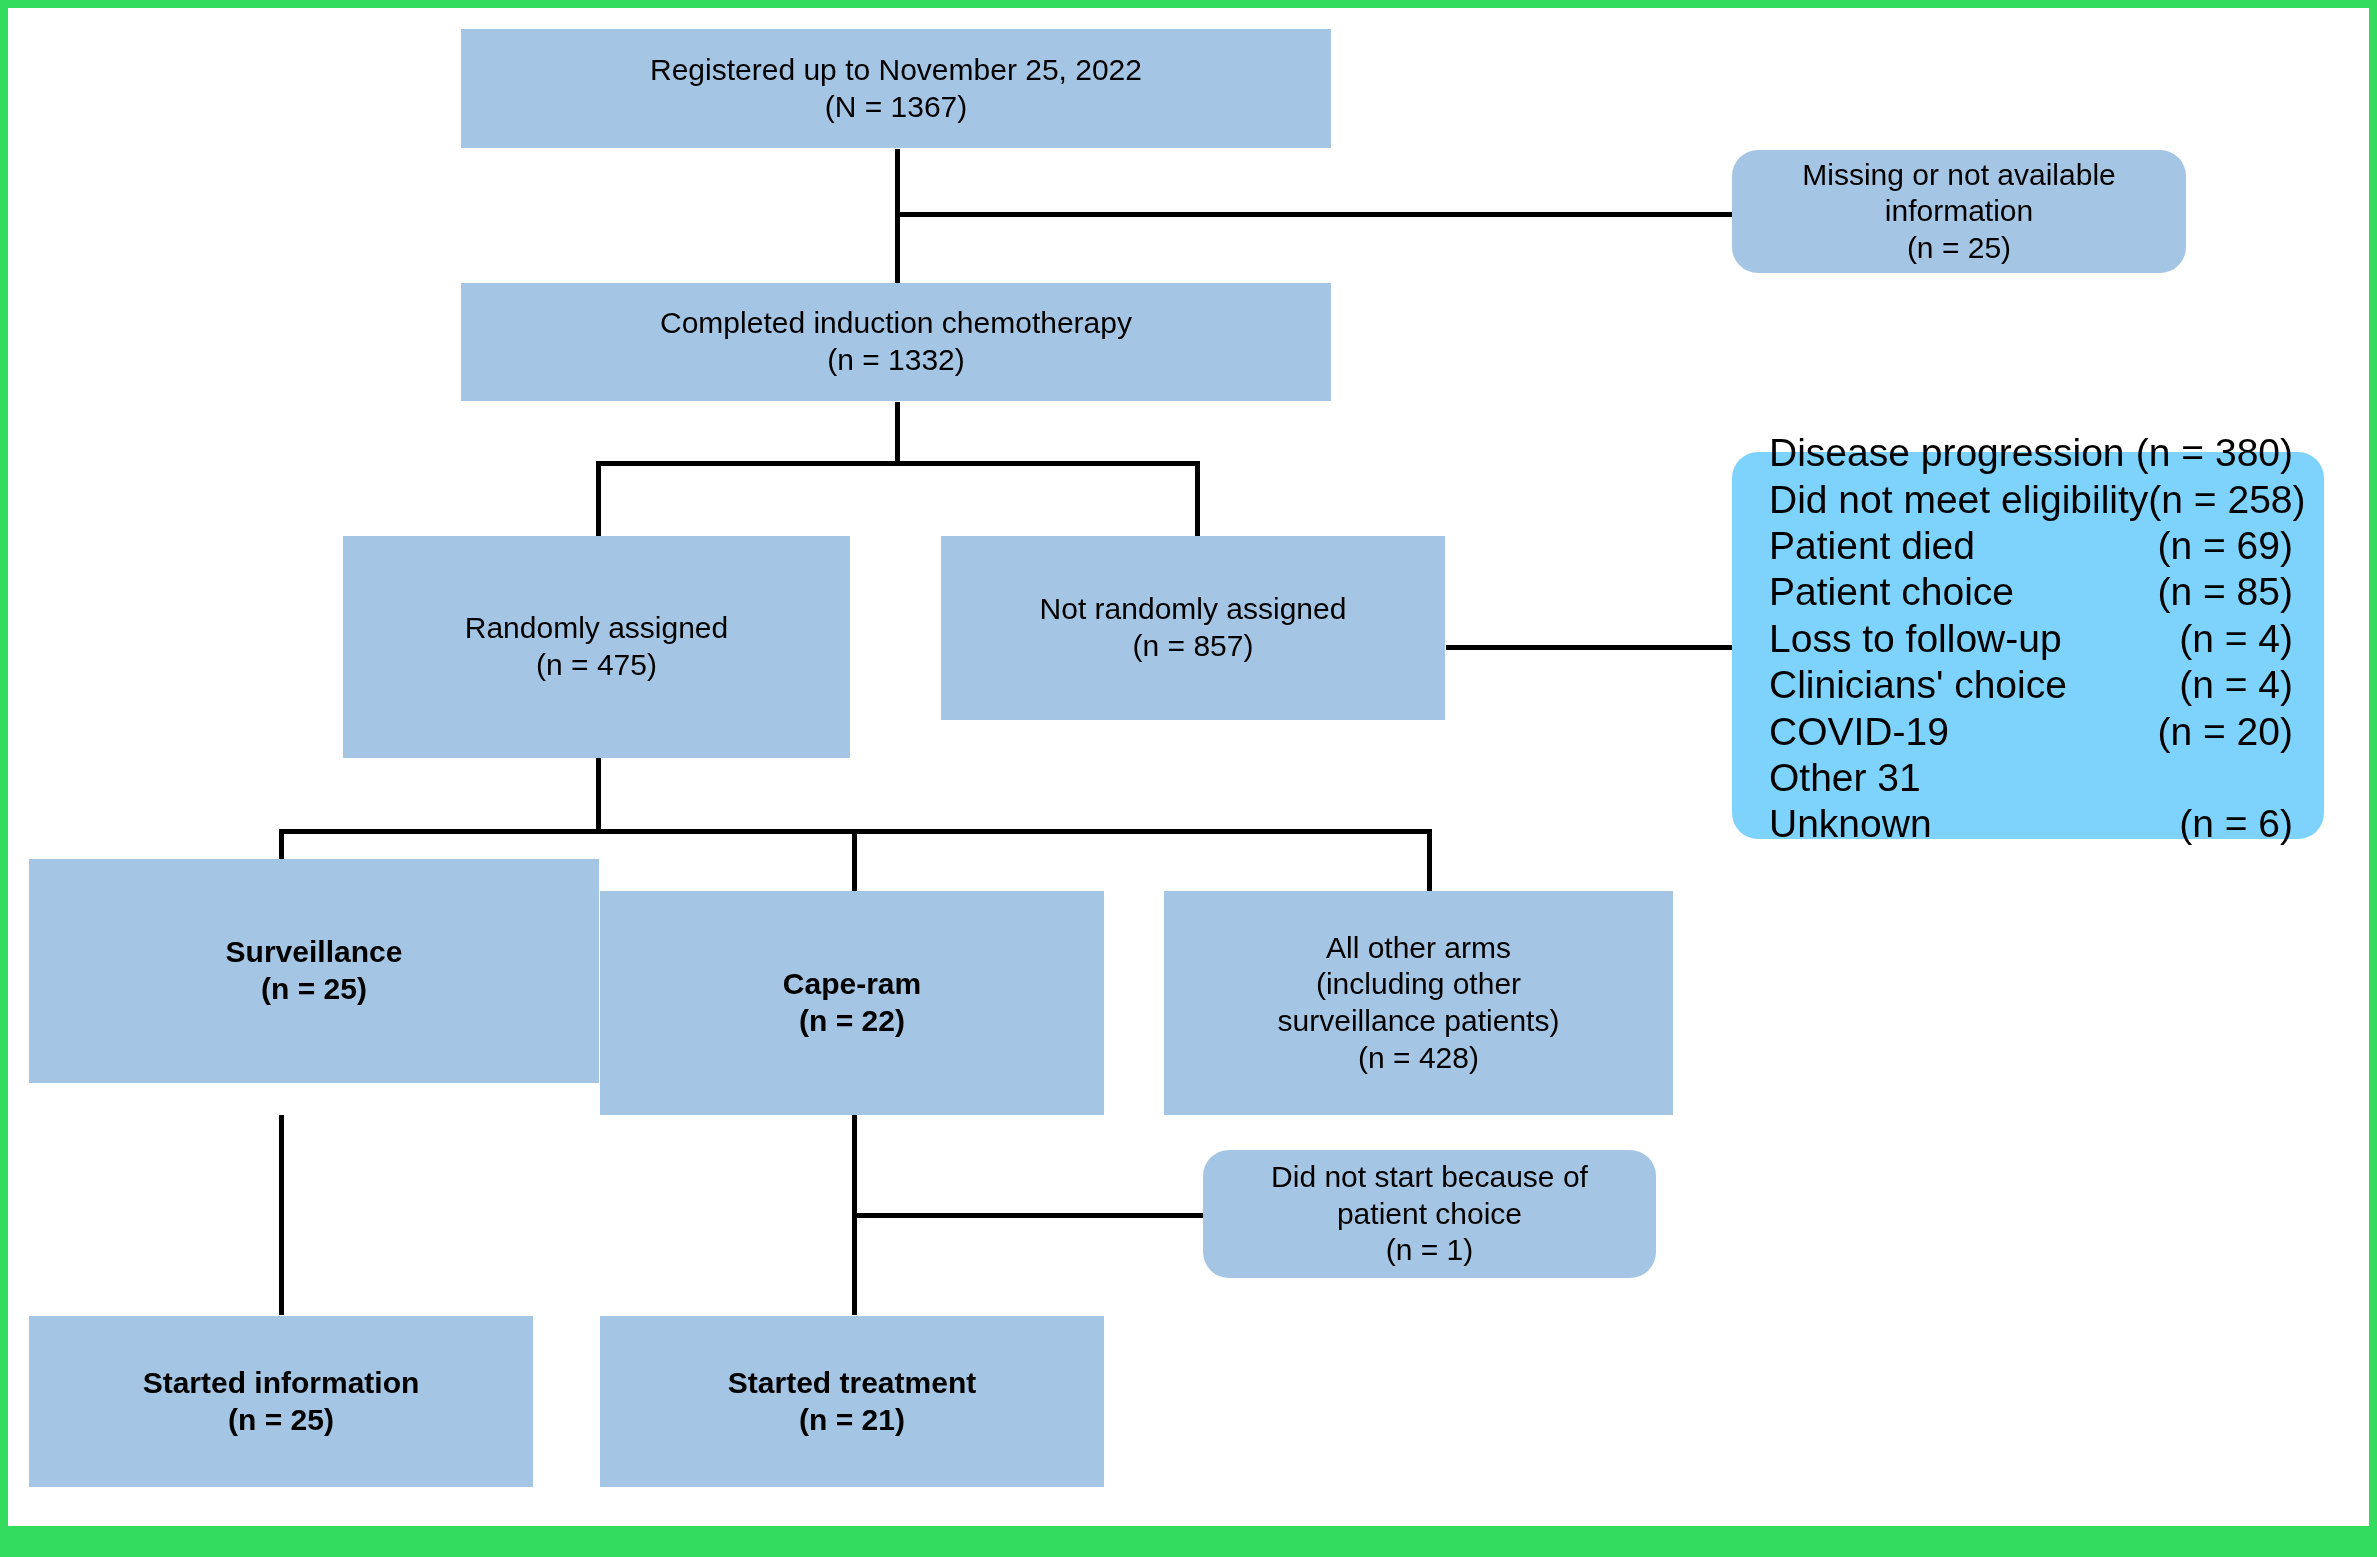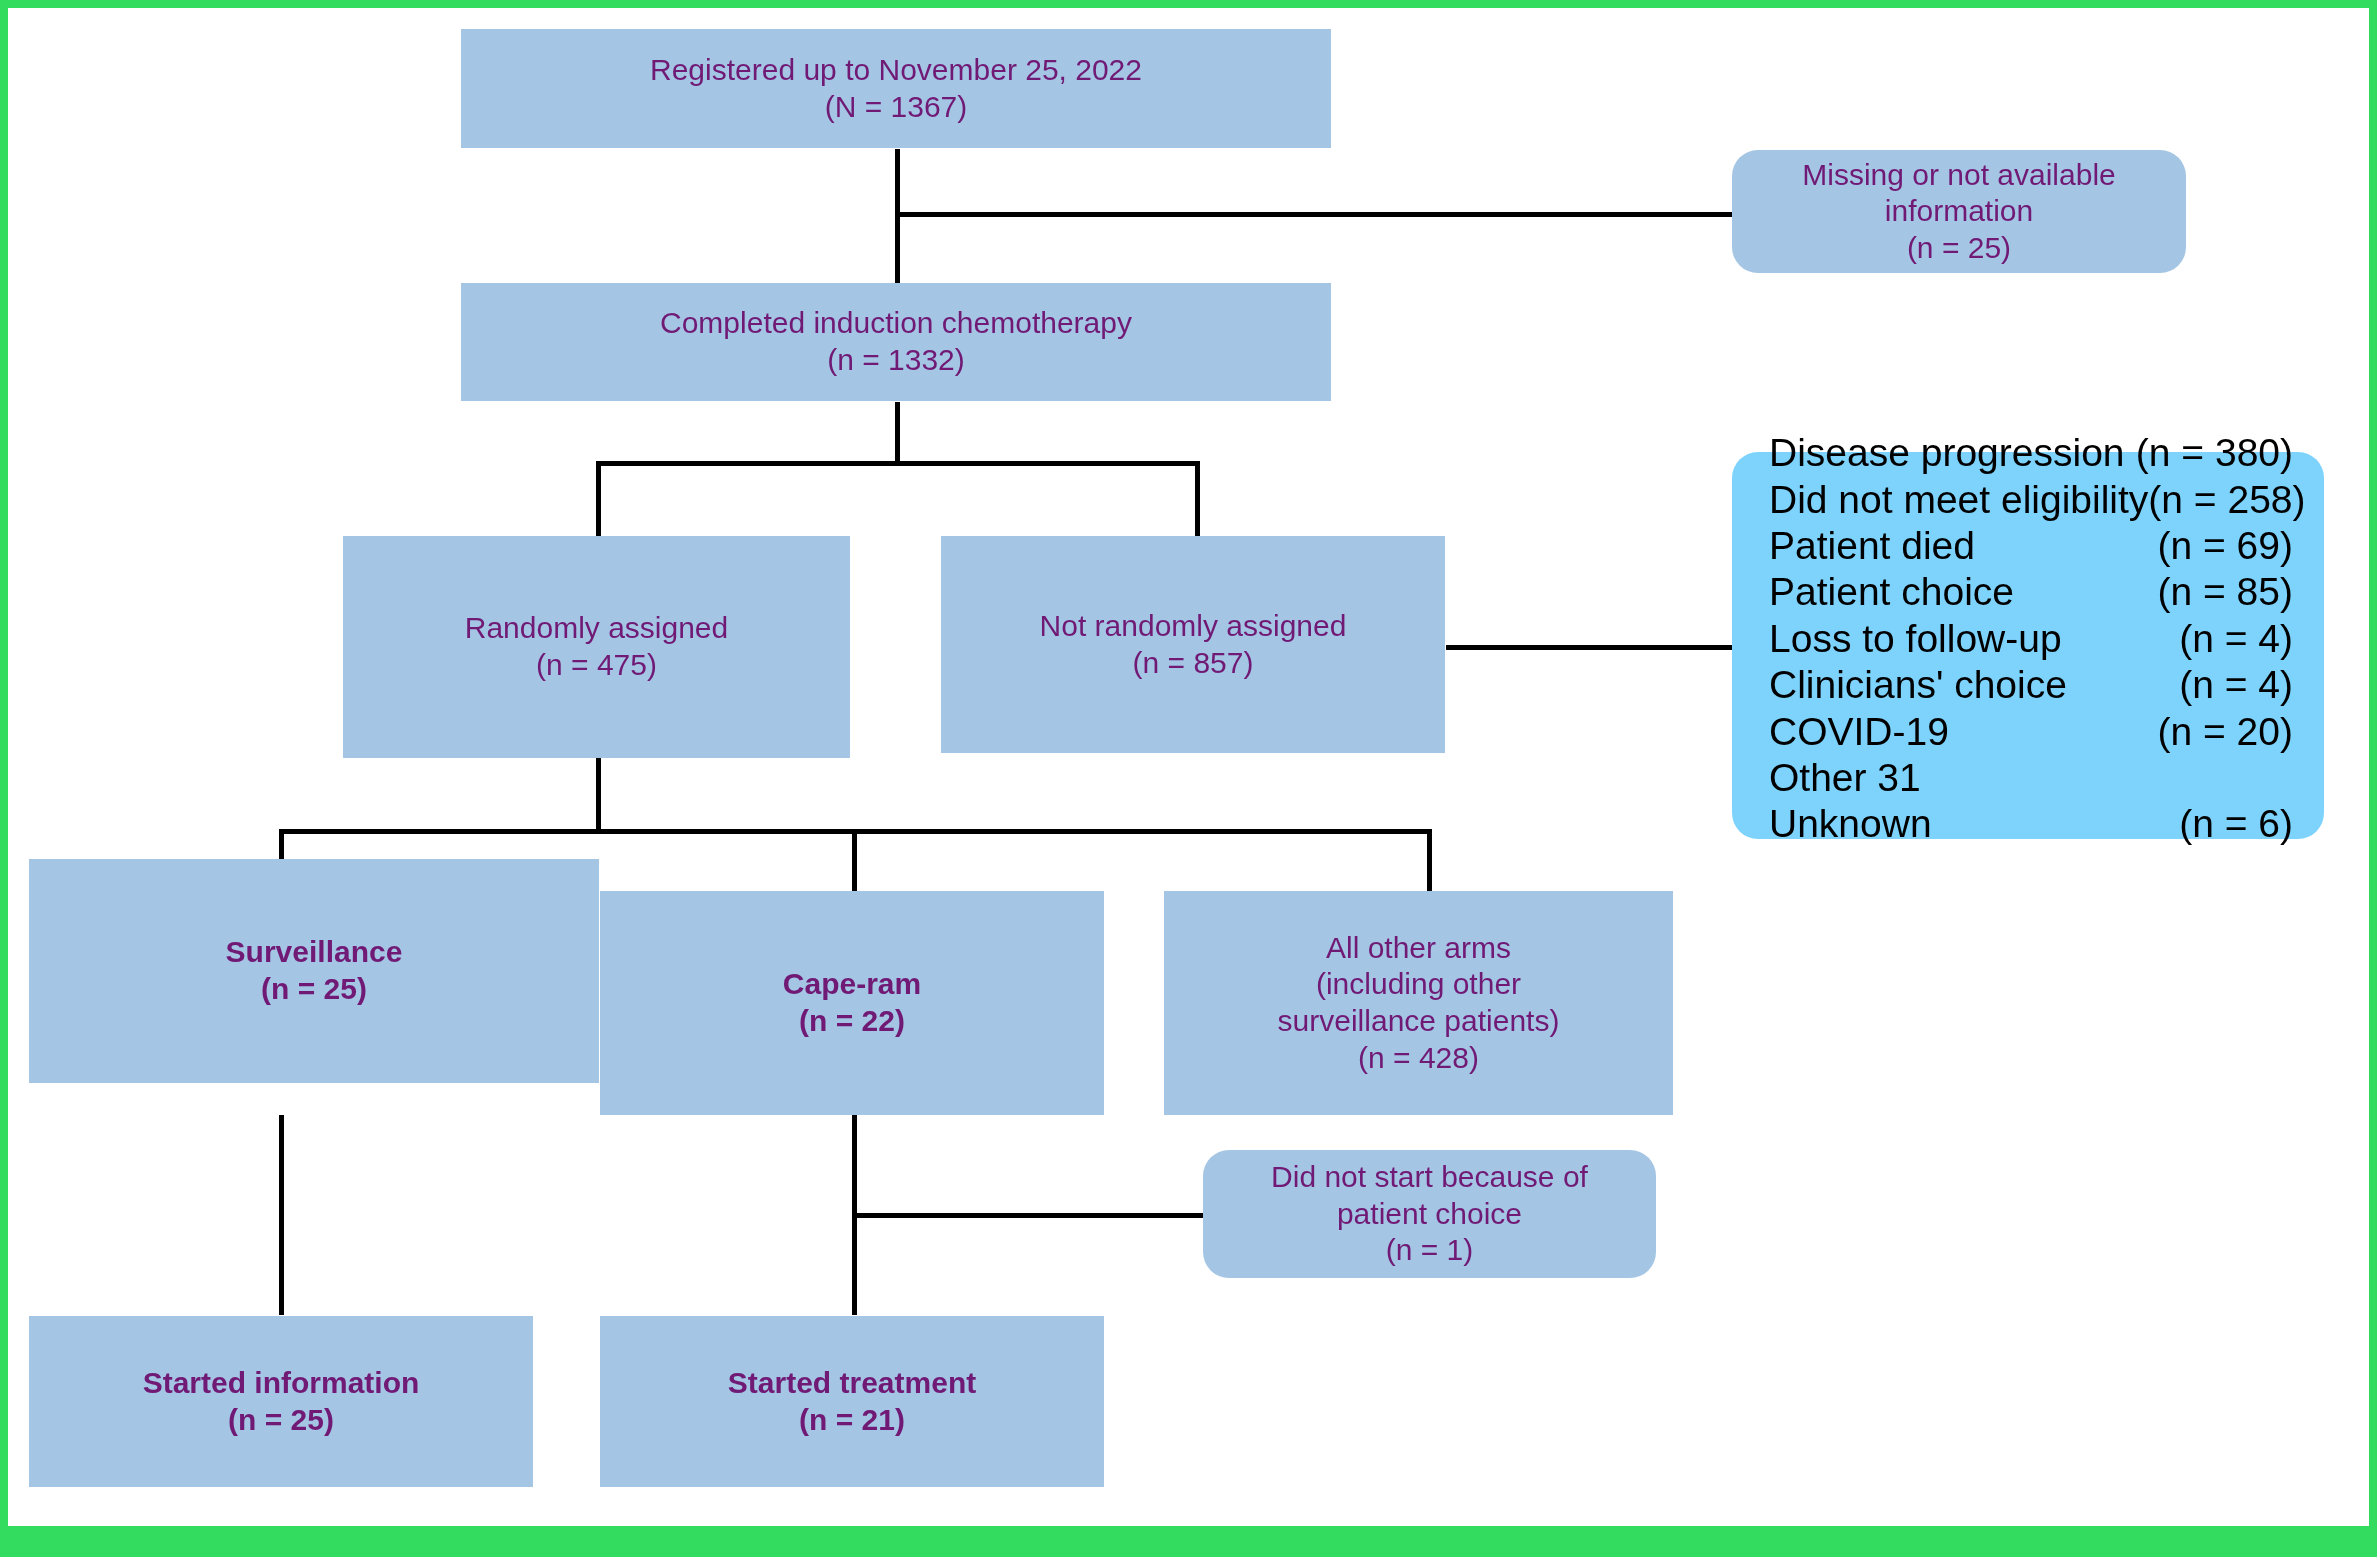--- a/index.html
+++ b/index.html
@@ -15,21 +15,21 @@
   .frame-edge{position:absolute;background:#33DB5F;}
   #frame-top{left:0;top:0;width:2377px;height:7.9px;}
   #frame-left{left:0;top:0;width:7.9px;height:1557px;}
   #frame-right{right:0;top:0;width:7.9px;height:1557px;}
   #frame-bottom{left:0;bottom:0;width:2377px;height:31px;}
 
   
   .node{
     position:absolute;
     background:#A4C6E4;
-    color:#701a75;
+    color:#000000;
     display:flex;
     flex-direction:column;
     align-items:center;
     justify-content:center;
     text-align:center;
     box-sizing:border-box;
     line-height:1.22;
     font-size:30px;
   }
   .node.rounded{border-radius:26px;}
@@ -107,21 +107,21 @@
   <div class="node" id="node-completed-induction" style="left:461px;top:283px;width:870px;height:118px;">
     <span class="ln">Completed induction chemotherapy</span>
     <span class="ln">(n = 1332)</span>
   </div>
 
   <div class="node" id="node-randomly-assigned" style="left:343px;top:536px;width:507px;height:222px;text-align:right;">
     <span class="ln">Randomly assigned</span>
     <span class="ln">(n = 475)</span>
   </div>
 
-  <div class="node" id="node-not-randomly-assigned" style="left:941px;top:536px;width:504px;height:217px;">
+  <div class="node" id="node-not-randomly-assigned" style="left:941px;top:536px;width:504px;height:184px;">
     <span class="ln">Not randomly assigned</span>
     <span class="ln">(n = 857)</span>
   </div>
 
   <div id="reasons-box" style="left:1732px;top:452px;width:592px;height:387px;">
 
   <div class="reason-row"><span class="reason-label">Disease progression</span><span class="reason-count">(n = 380)</span></div>
       <div class="reason-row"><span class="reason-label">Did not meet eligibility</span><span class="reason-count">(n = 258)</span></div>
       <div class="reason-row"><span class="reason-label">Patient died</span><span class="reason-count">(n = 69)</span></div>
       <div class="reason-row"><span class="reason-label">Patient choice</span><span class="reason-count">(n = 85)</span></div>

